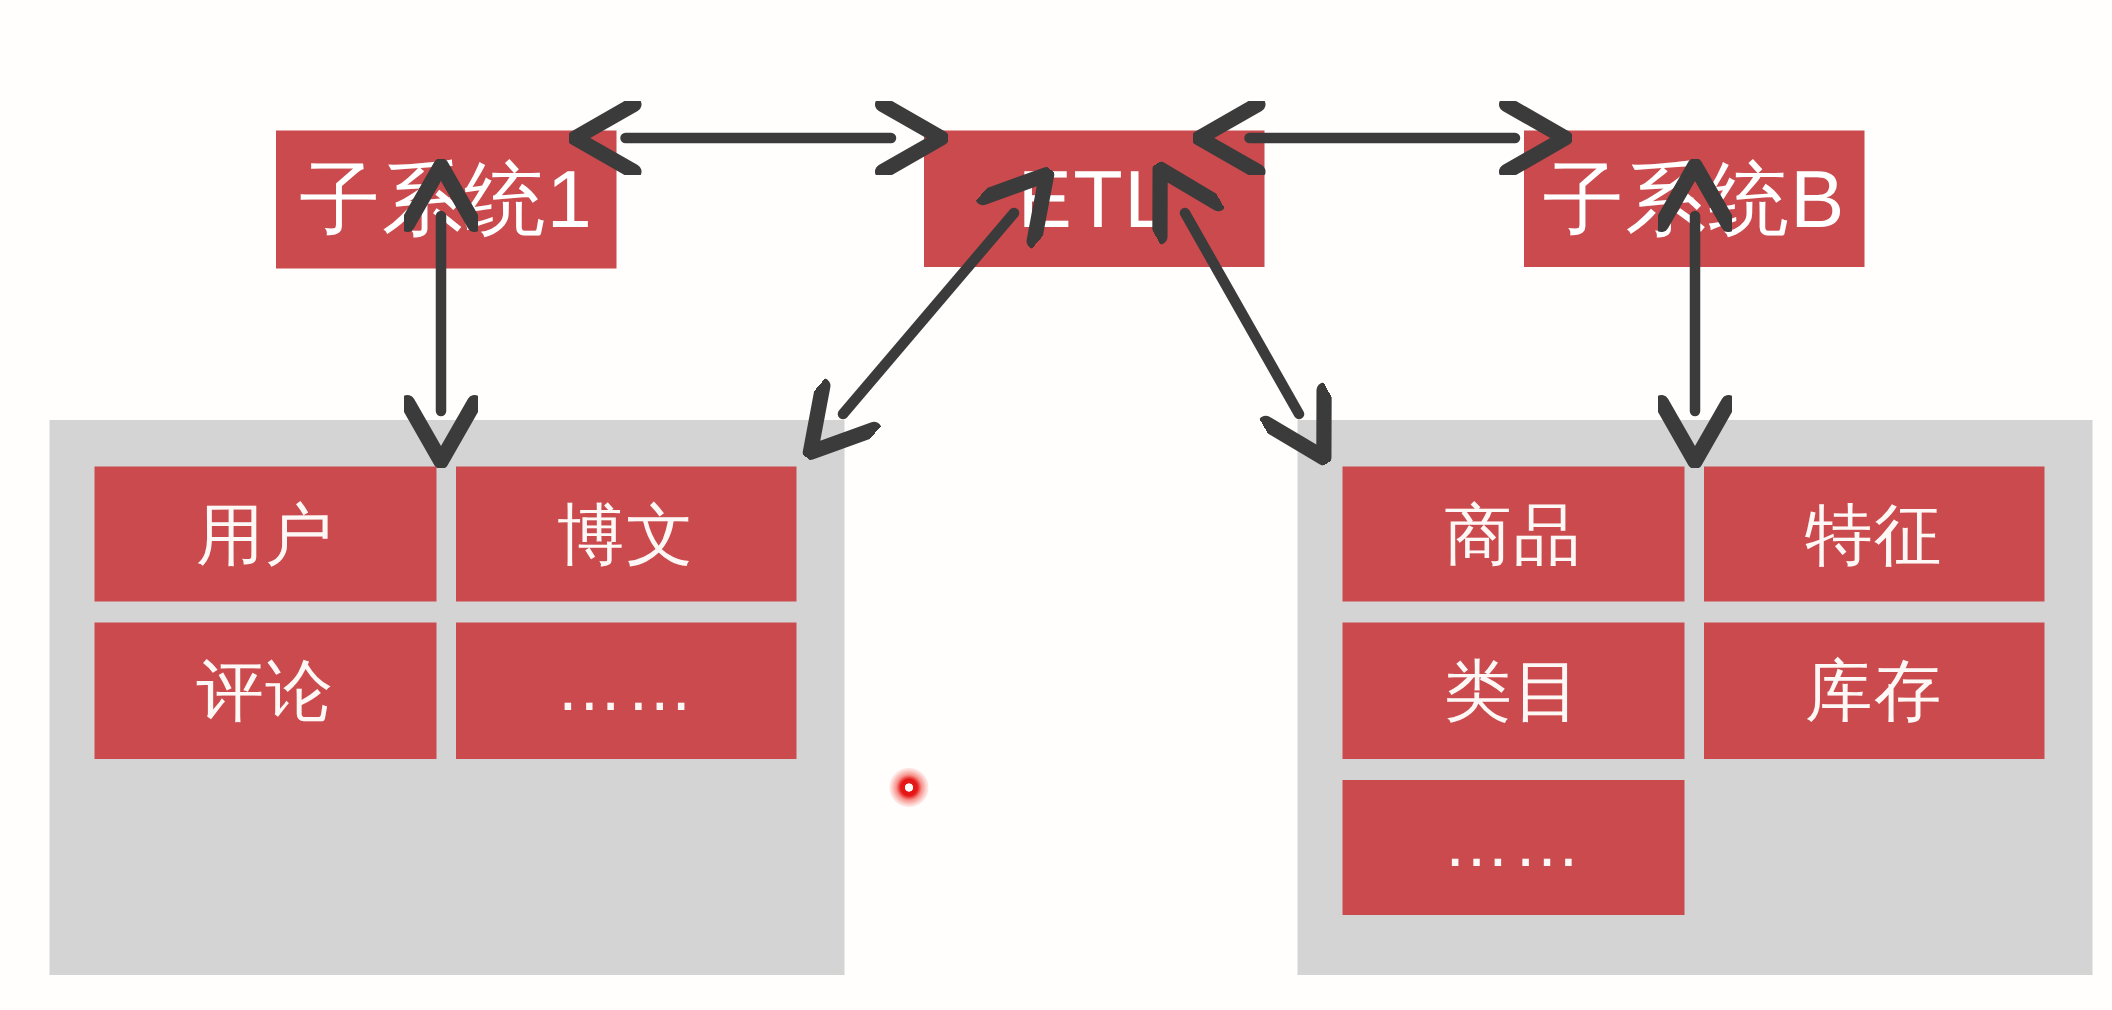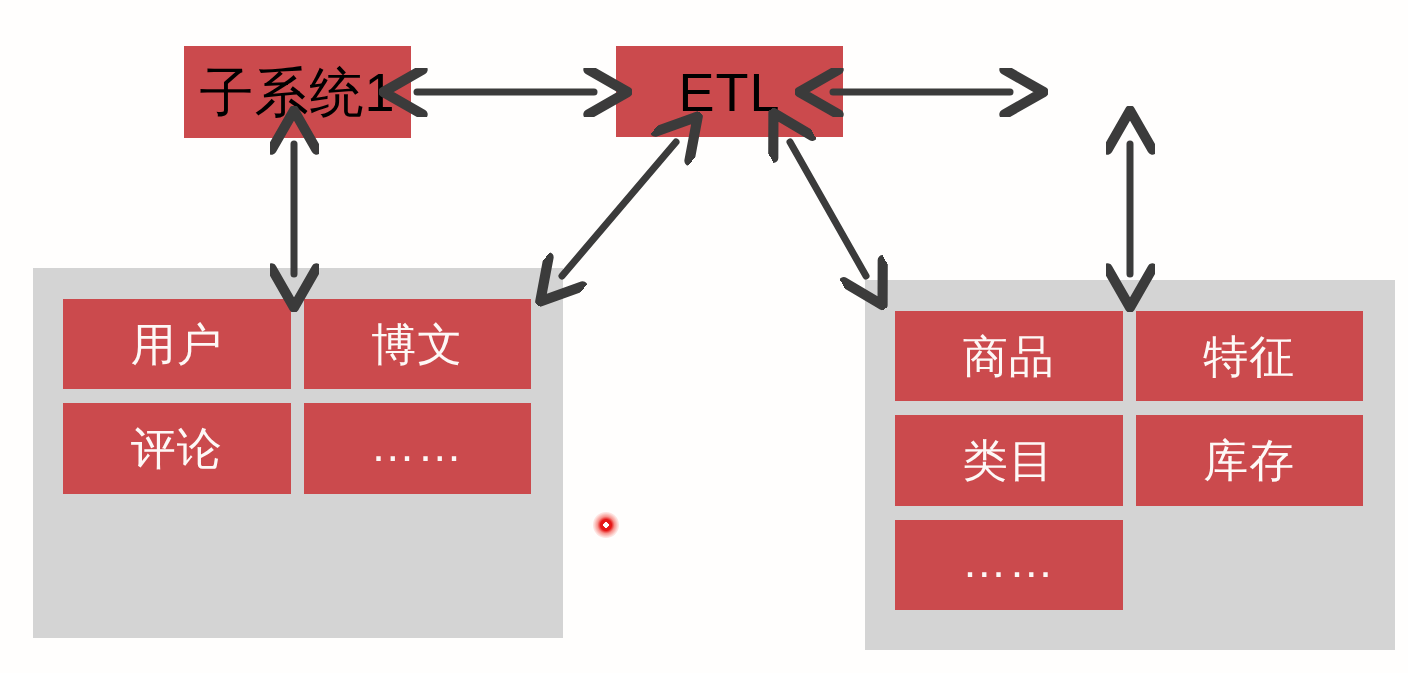--- a/index.html
+++ b/index.html
@@ -14,30 +14,31 @@
   #canvas {
     position: relative;
     width: 1408px;
     height: 673px;
     background: #fffefd;
     overflow: hidden;
   }
   .node-box {
     position: absolute;
     background: #cb4a4d;
-    color: #000000;
+    color: #ffffff;
     display: flex;
     align-items: center;
     justify-content: center;
     font-size: 54px;
     line-height: 1;
     letter-spacing: 1px;
     box-sizing: border-box;
     text-align: center;
     user-select: none;
+    margin-top: 41px;
   }
   .group-panel {
     position: absolute;
     background: #d4d4d4;
     box-sizing: border-box;
   }
   .group-grid {
     position: absolute;
     left: 30px;
     top: 31px;
@@ -95,22 +96,25 @@
 <div id="canvas">
 
   <div class="node-box" style="left:184px; top:46px; width:227px; height:92px;">
     <span>子系统1</span>
   </div>
 
   <div class="node-box" style="left:616px; top:46px; width:227px; height:91px;">
     <span>ETL</span>
   </div>
 
+  <div class="node-box" style="left:1016px; top:46px; width:227px; height:91px;">
+    <span>子系统B</span>
+  </div>
 
-  <div class="group-panel" style="left:33px; top:268px; width:530px; height:370px;">
+  <div class="group-panel" style="left:33px; top:280px; width:530px; height:370px;">
     <div class="group-grid">
       <div class="entity-box">
         <span>用户</span>
       </div>
       <div class="entity-box">
         <span>博文</span>
       </div>
       <div class="entity-box">
         <span>评论</span>
       </div>

